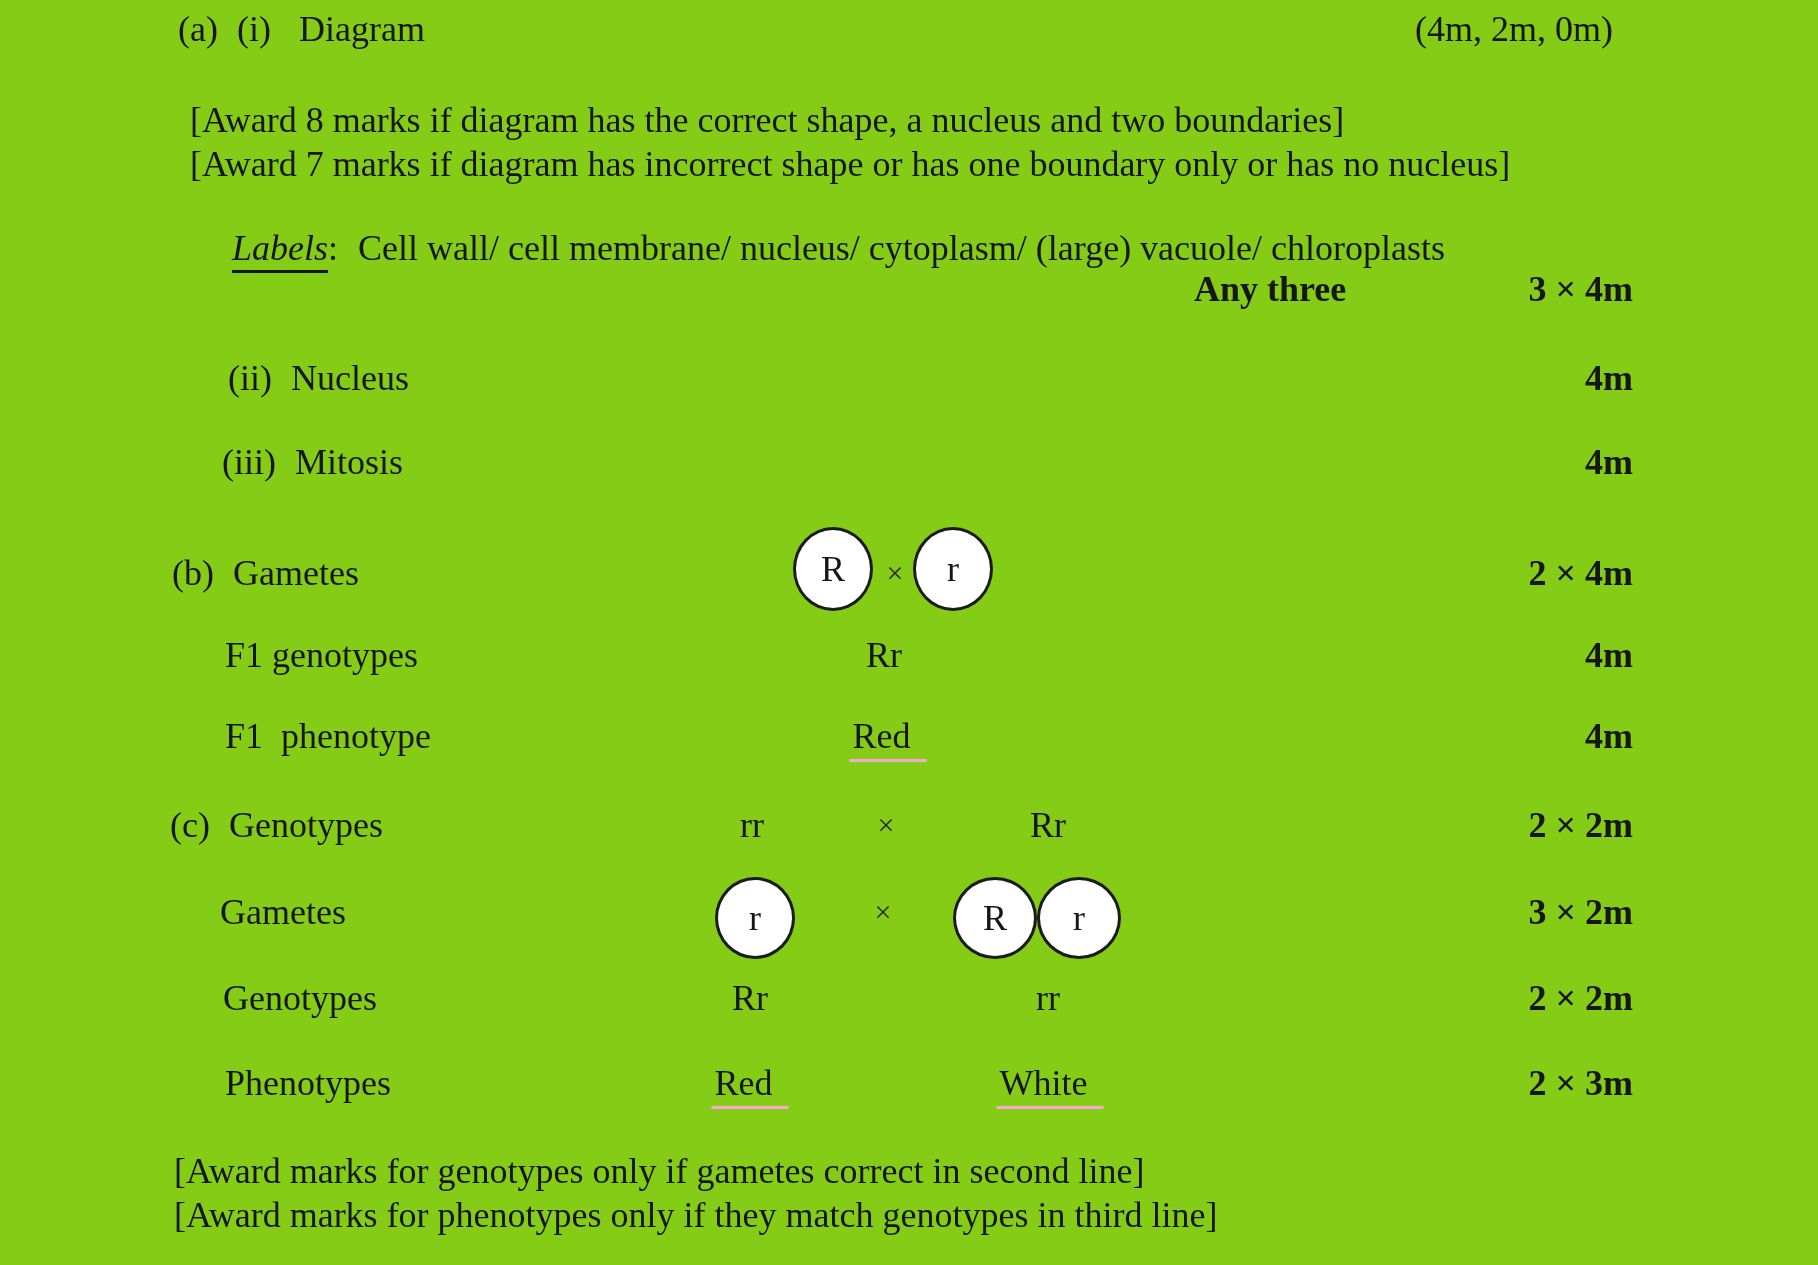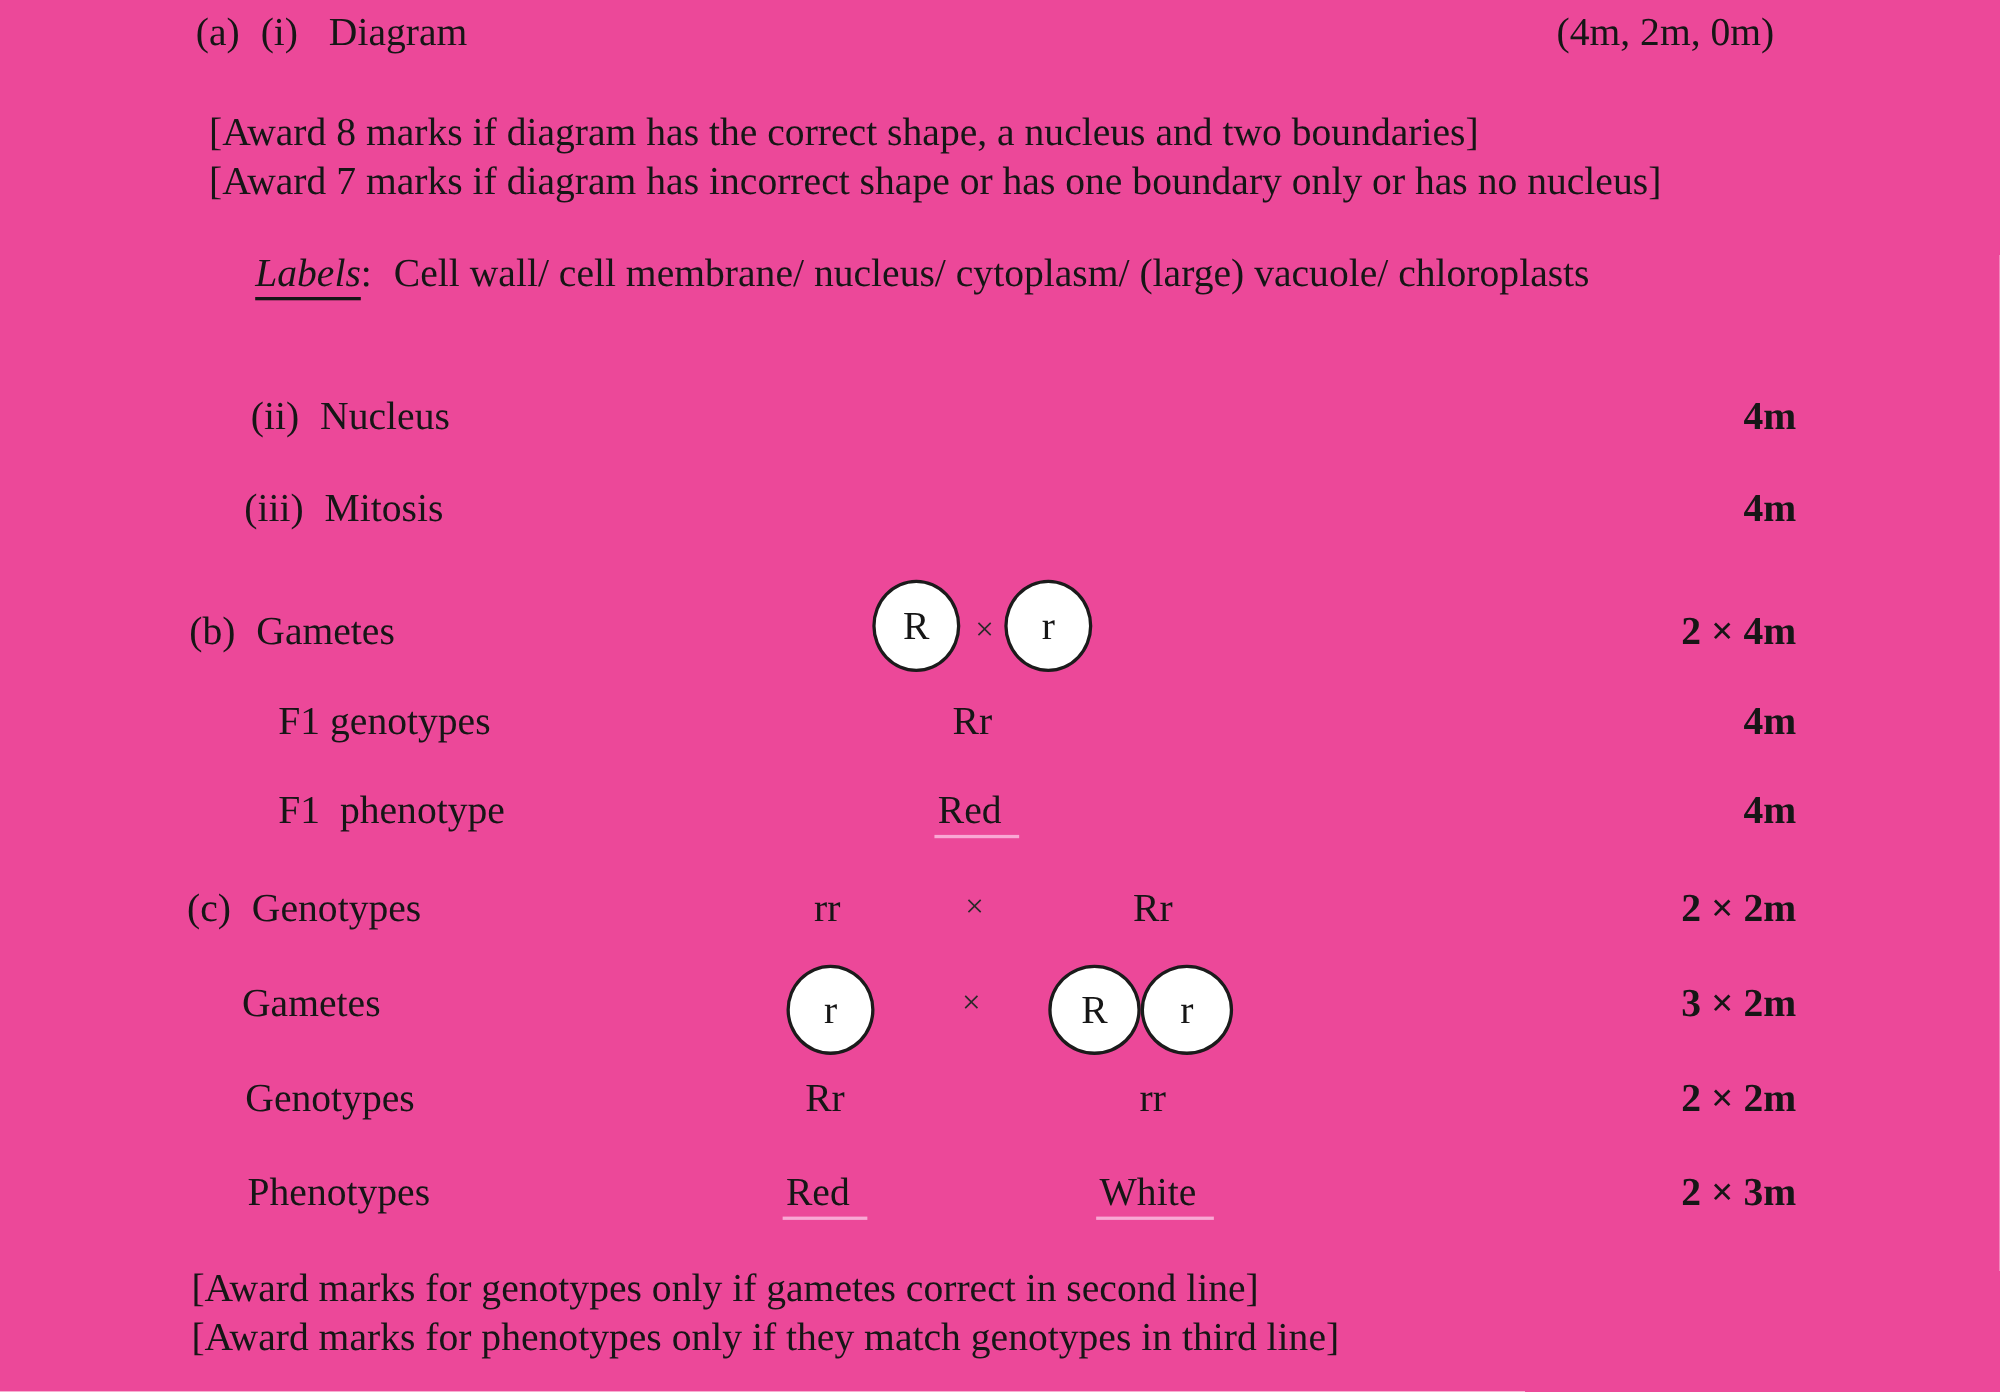--- a/index.html
+++ b/index.html
@@ -1,31 +1,31 @@
 <!DOCTYPE html>
 <html><head>
 <meta charset="utf-8">
 <style>
   html,body{margin:0;padding:0;background:#ffffff;}
   #page{
     position:relative;
     width:1818px;height:1265px;
-    background:#ec4899;
+    background:#84cc16;
     font-family:"Liberation Serif","DejaVu Serif",serif;
     font-size:36px;
     color:#161616;
     overflow:hidden;
   }
   .row{position:absolute;left:0;width:100%;height:46px;line-height:46px;white-space:nowrap;}
   .at{position:absolute;top:0;}
   .ctr{transform:translateX(-50%);}
   .marks{position:absolute;top:0;right:185px;font-weight:bold;}
   .hmarks{position:absolute;top:0;right:205px;font-weight:normal;}
   .bold{font-weight:bold;}
-  .pre{white-space:pre;margin-left:28px;}
+  .pre{white-space:pre;}
   .seclabel{margin-right:19px;}
   .sublabel{margin-right:28px;}
   .term-underline{
     font-style:italic;
     border-bottom:3px solid #161616;
     padding-bottom:2px;
   }
   .labels-list{margin-left:20px;}
   .circle{
     position:absolute;
@@ -58,20 +58,24 @@
     <span class="at" style="left:190px">[Award 8 marks if diagram has the correct shape, a nucleus and two boundaries]</span>
   </div>
   <div class="row" style="top:141px">
     <span class="at" style="left:190px">[Award 7 marks if diagram has incorrect shape or has one boundary only or has no nucleus]</span>
   </div>
 
   <div class="row" style="top:225px">
     <span class="at" style="left:232px"><span class="term-underline">Labels</span><span>:</span><span class="labels-list">Cell wall/ cell membrane/ nucleus/ cytoplasm/ (large) vacuole/ chloroplasts</span></span>
   </div>
 
+  <div class="row" style="top:266px">
+    <span class="at bold" style="left:1194px">Any three</span>
+    <span class="marks">3 × 4m</span>
+  </div>
 
   <div class="row" style="top:355px">
     <span class="at" style="left:228px"><span class="seclabel">(ii)</span><span>Nucleus</span></span>
     <span class="marks">4m</span>
   </div>
 
   <div class="row" style="top:439px">
     <span class="at" style="left:222px"><span class="seclabel">(iii)</span><span>Mitosis</span></span>
     <span class="marks">4m</span>
   </div>

